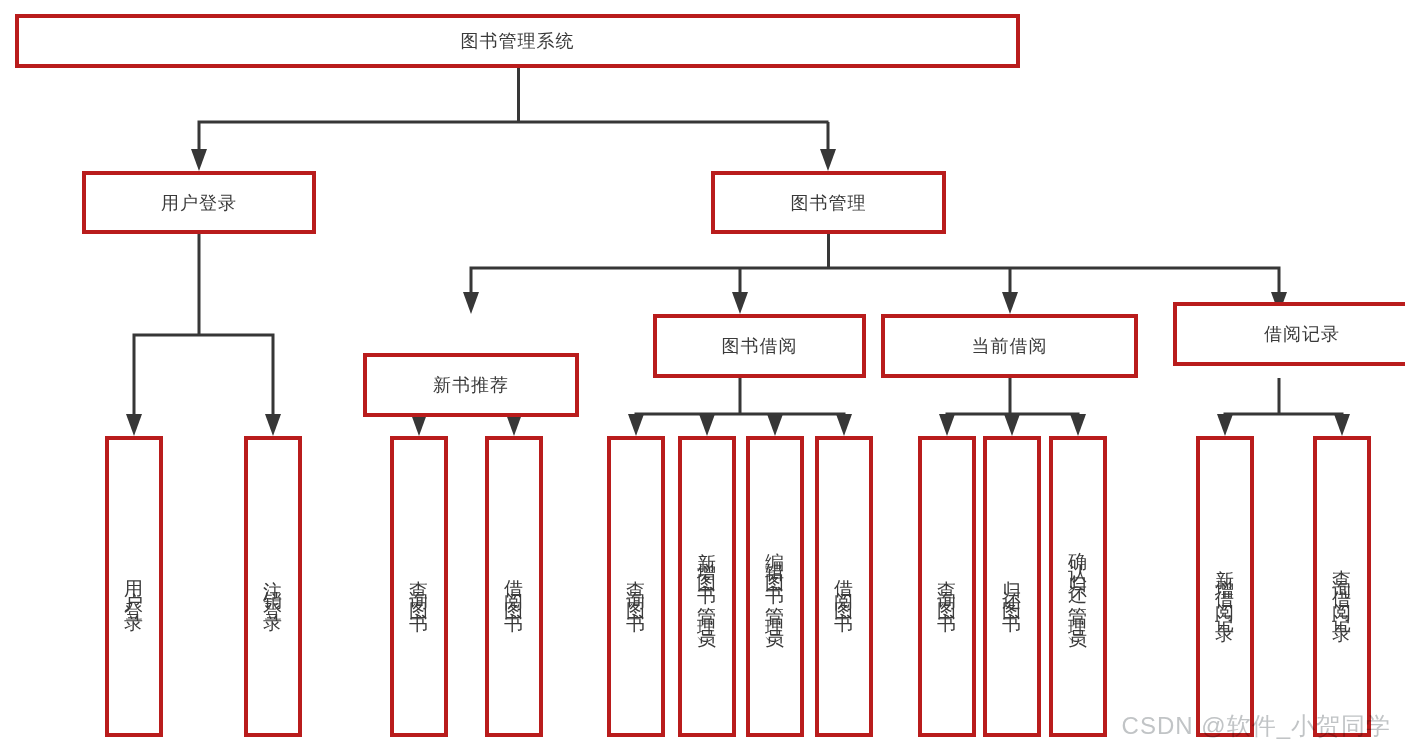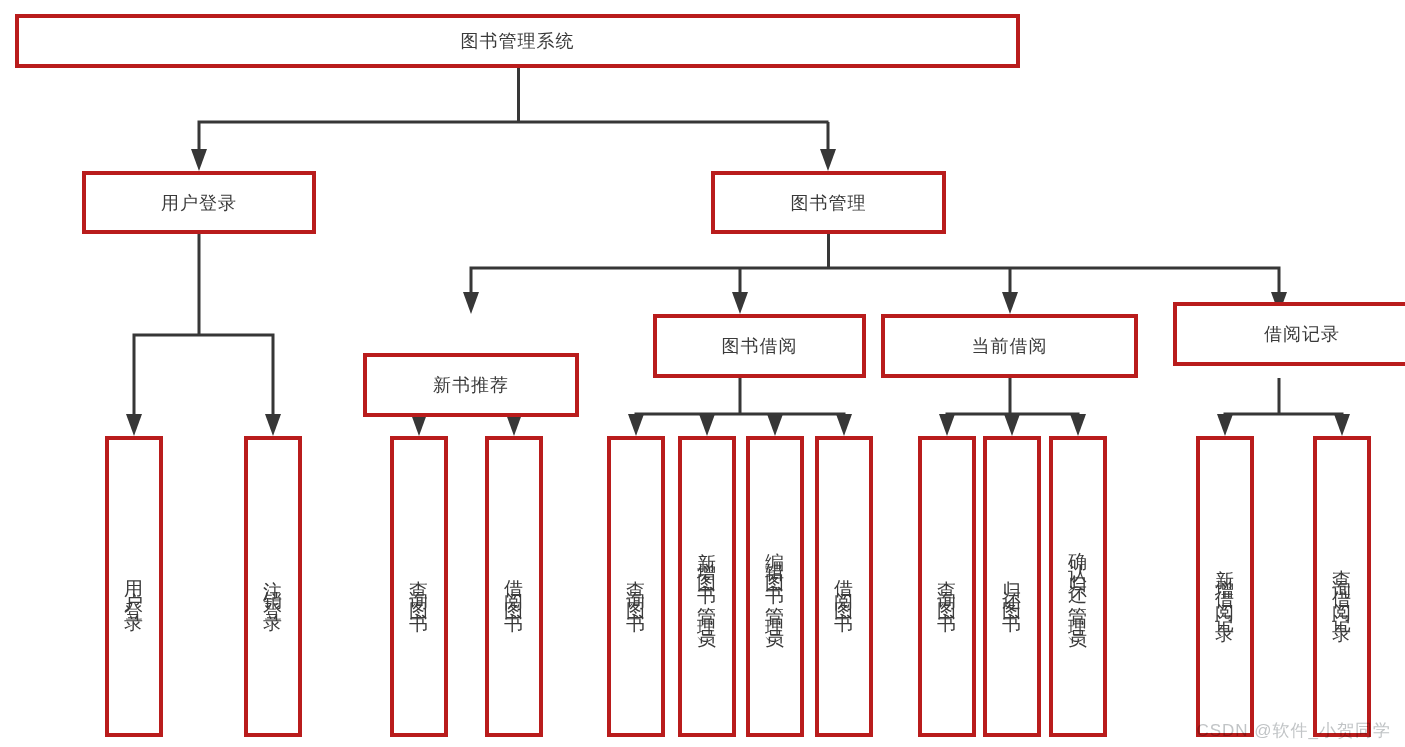--- a/index.html
+++ b/index.html
@@ -50,21 +50,21 @@
     letter-spacing: 11px;
     line-height: 1;
     font-size: 19px;
   }
   #watermark {
     position: absolute;
     right: 14px;
     bottom: 5px;
     z-index: 3;
     color: #c1c4c6;
-    font-size: 17px;
+    font-size: 24px;
     letter-spacing: 1px;
     mix-blend-mode: multiply;
     pointer-events: none;
   }
 </style>
 </head>
 <body>
 
 <div id="stage">
 

